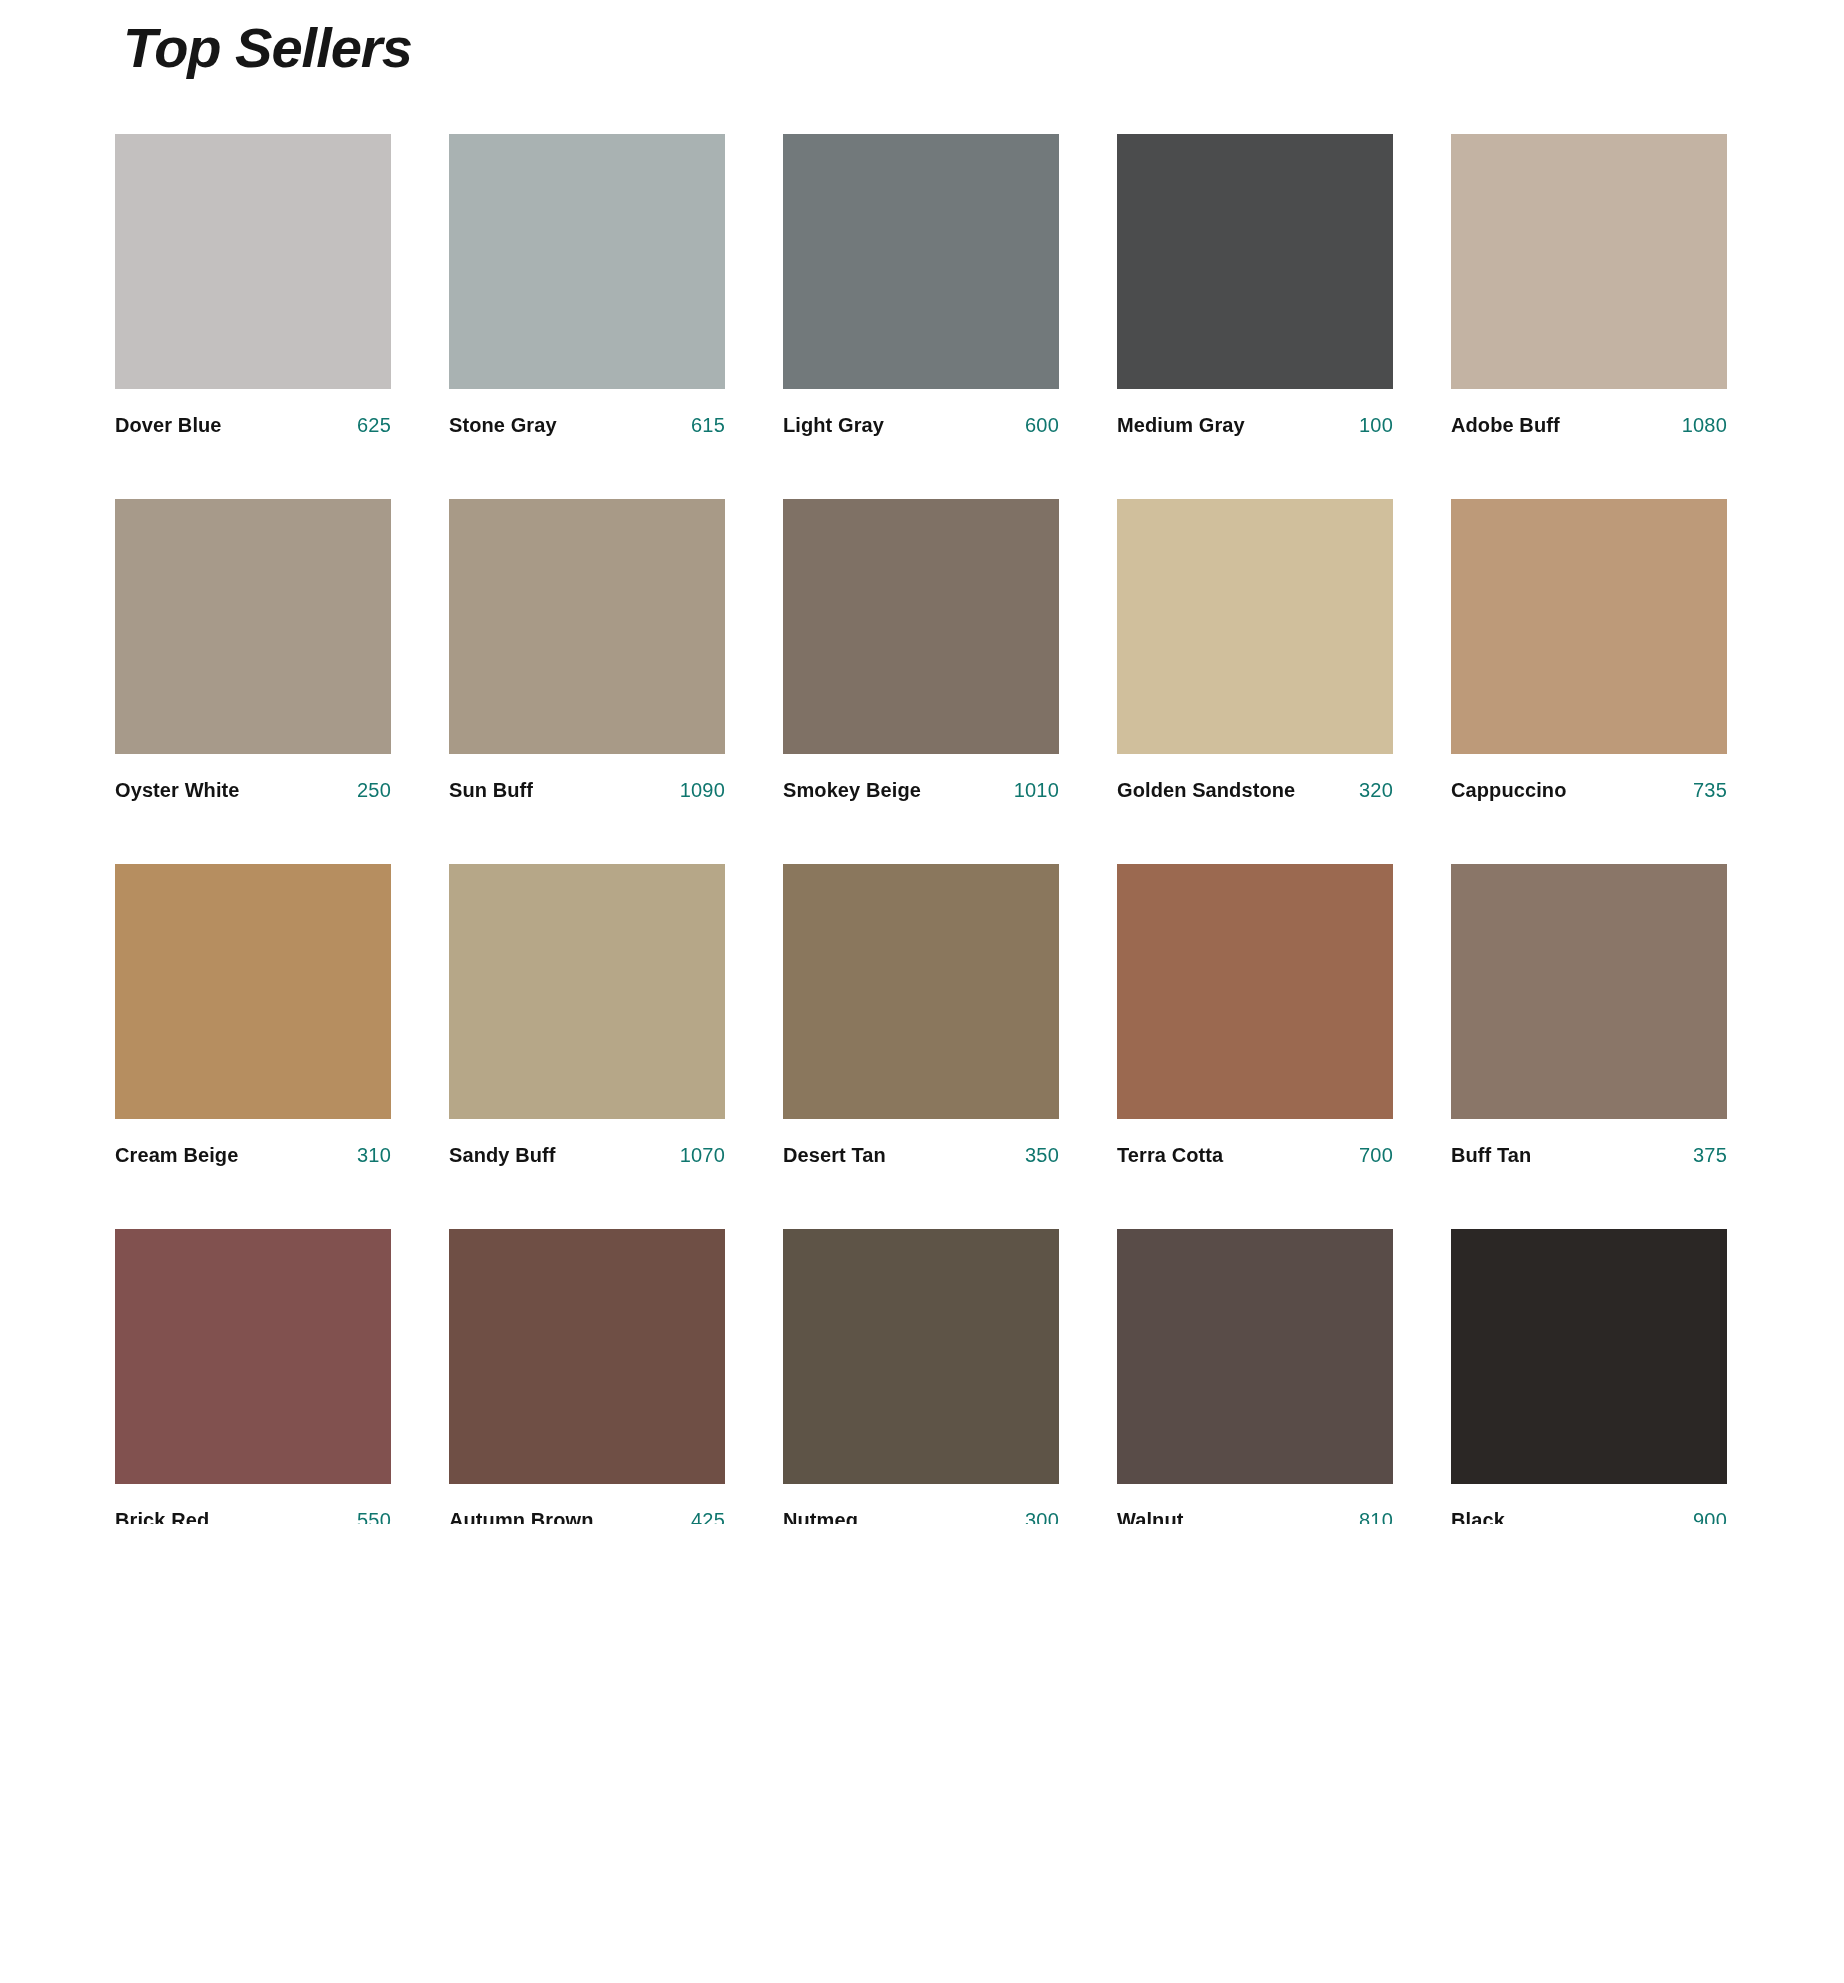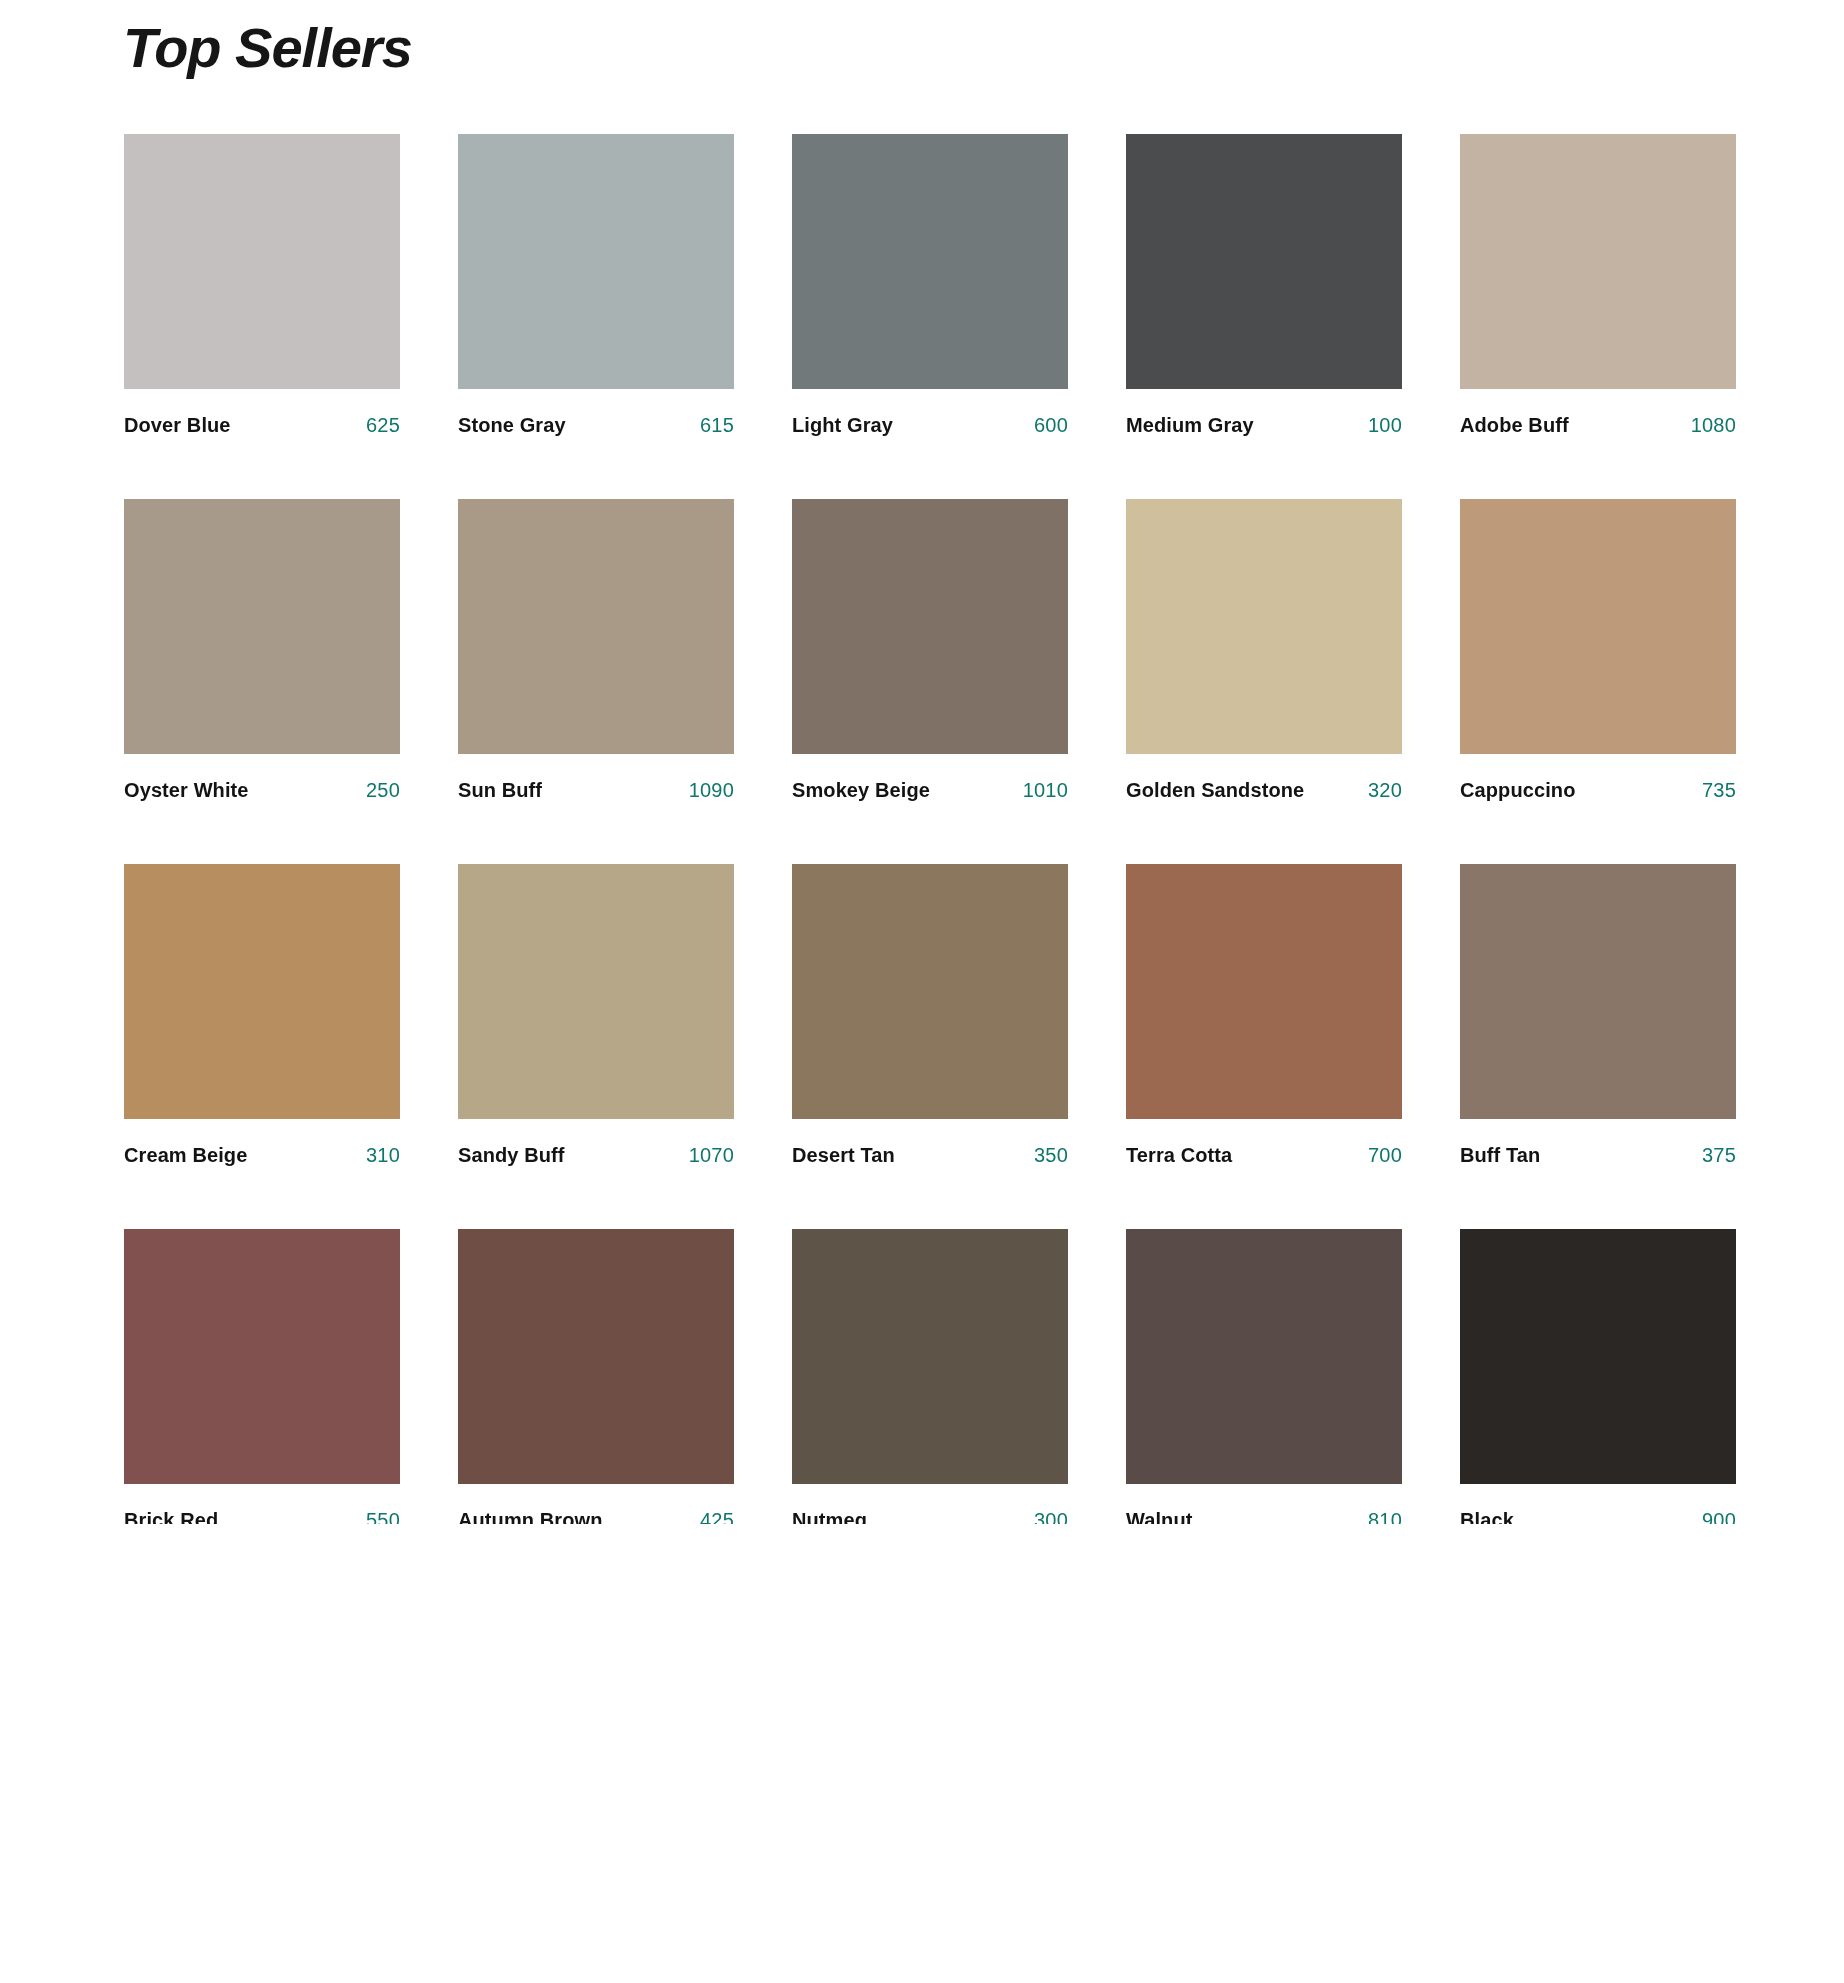--- a/index.html
+++ b/index.html
@@ -29,21 +29,21 @@
     font-size: 56px;
     font-weight: bold;
     font-style: italic;
     letter-spacing: -1px;
     color: #161616;
     line-height: 1.1;
     white-space: nowrap;
   }
   .swatch-grid {
     position: absolute;
-    left: 124px;
+    left: 115px;
     top: 134px;
     width: 1614px;
     display: grid;
     grid-template-columns: repeat(5, 1fr);
     grid-auto-rows: 365px;
     column-gap: 56px;
     row-gap: 0px;
   }
   .swatch-cell {
     position: relative;

